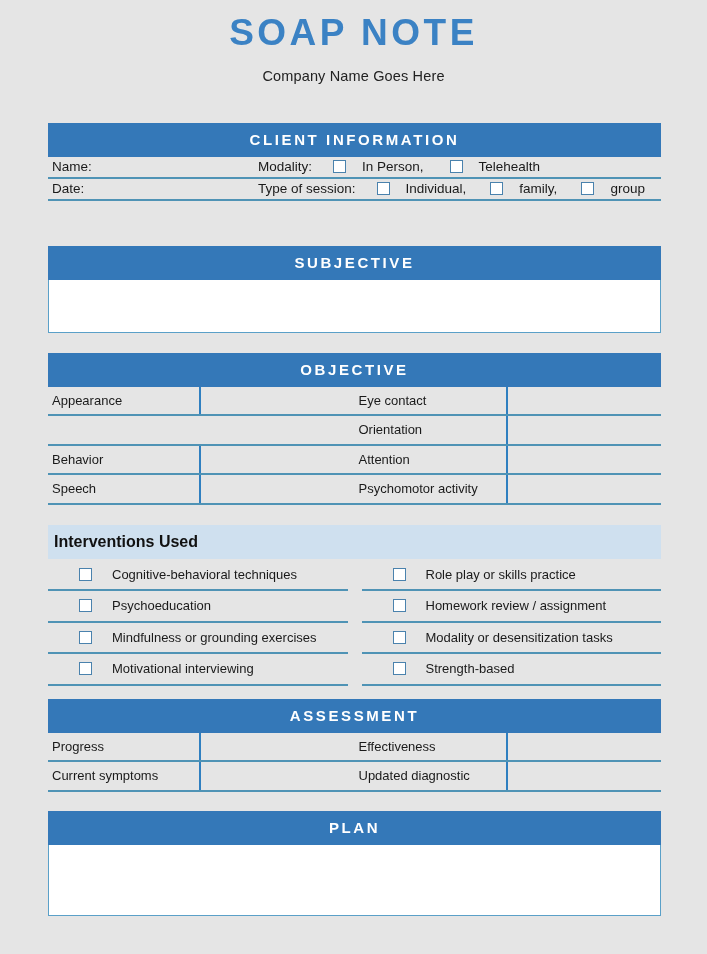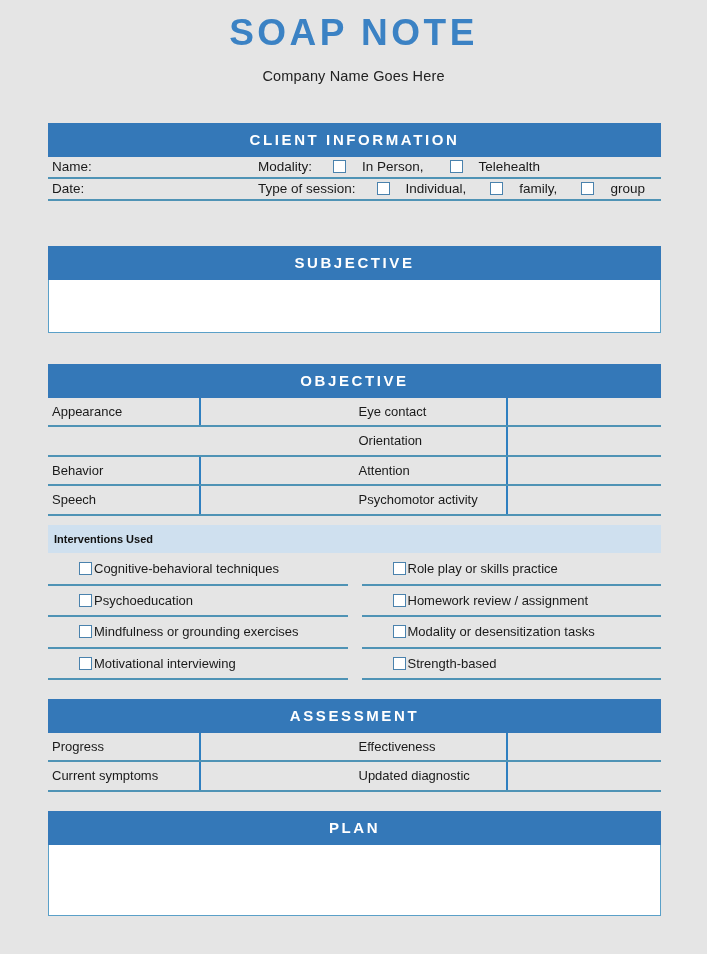--- a/index.html
+++ b/index.html
@@ -123,36 +123,36 @@
     box-sizing: border-box;
   }
   .tvalue {
     width: 50%;
     box-sizing: border-box;
   }
 
   
   .intv-head {
     background: #cfe0ef;
-    font-size: 11px;
+    font-size: 16px;
     font-weight: bold;
     color: #111111;
     padding: 8px 4px 8px 6px;
     line-height: 1.1;
   }
   .intv-cols {
     display: flex;
     gap: 14px;
     margin-top: 1px;
   }
   .intv-col { flex: 1 1 0; }
   .intv-row {
     display: flex;
     align-items: center;
-    gap: 2px;
+    gap: 20px;
     height: 31.5px;
     padding-left: 31px;
     border-bottom: 2px solid #4f93b5;
     font-size: 13px;
     box-sizing: border-box;
   }
 </style>
 </head>
 <body>
 
@@ -189,21 +189,21 @@
         <span>group</span>
       </div>
     </div>
   </div>
 
   <div class="sheet" style="top:246px;">
     <div class="bar">SUBJECTIVE</div>
     <div class="textbox" style="height:53px;"></div>
   </div>
 
-  <div class="sheet" style="top:364px;">
+  <div class="sheet" style="top:353px;">
     <div class="bar">OBJECTIVE</div>
     <div class="halves">
 
       <div class="half">
         <div class="trow">
           <div class="tlabel">Appearance</div>
           <div class="tvalue"></div>
         </div>
         <div class="trow">
           <div class="tvalue"></div>

